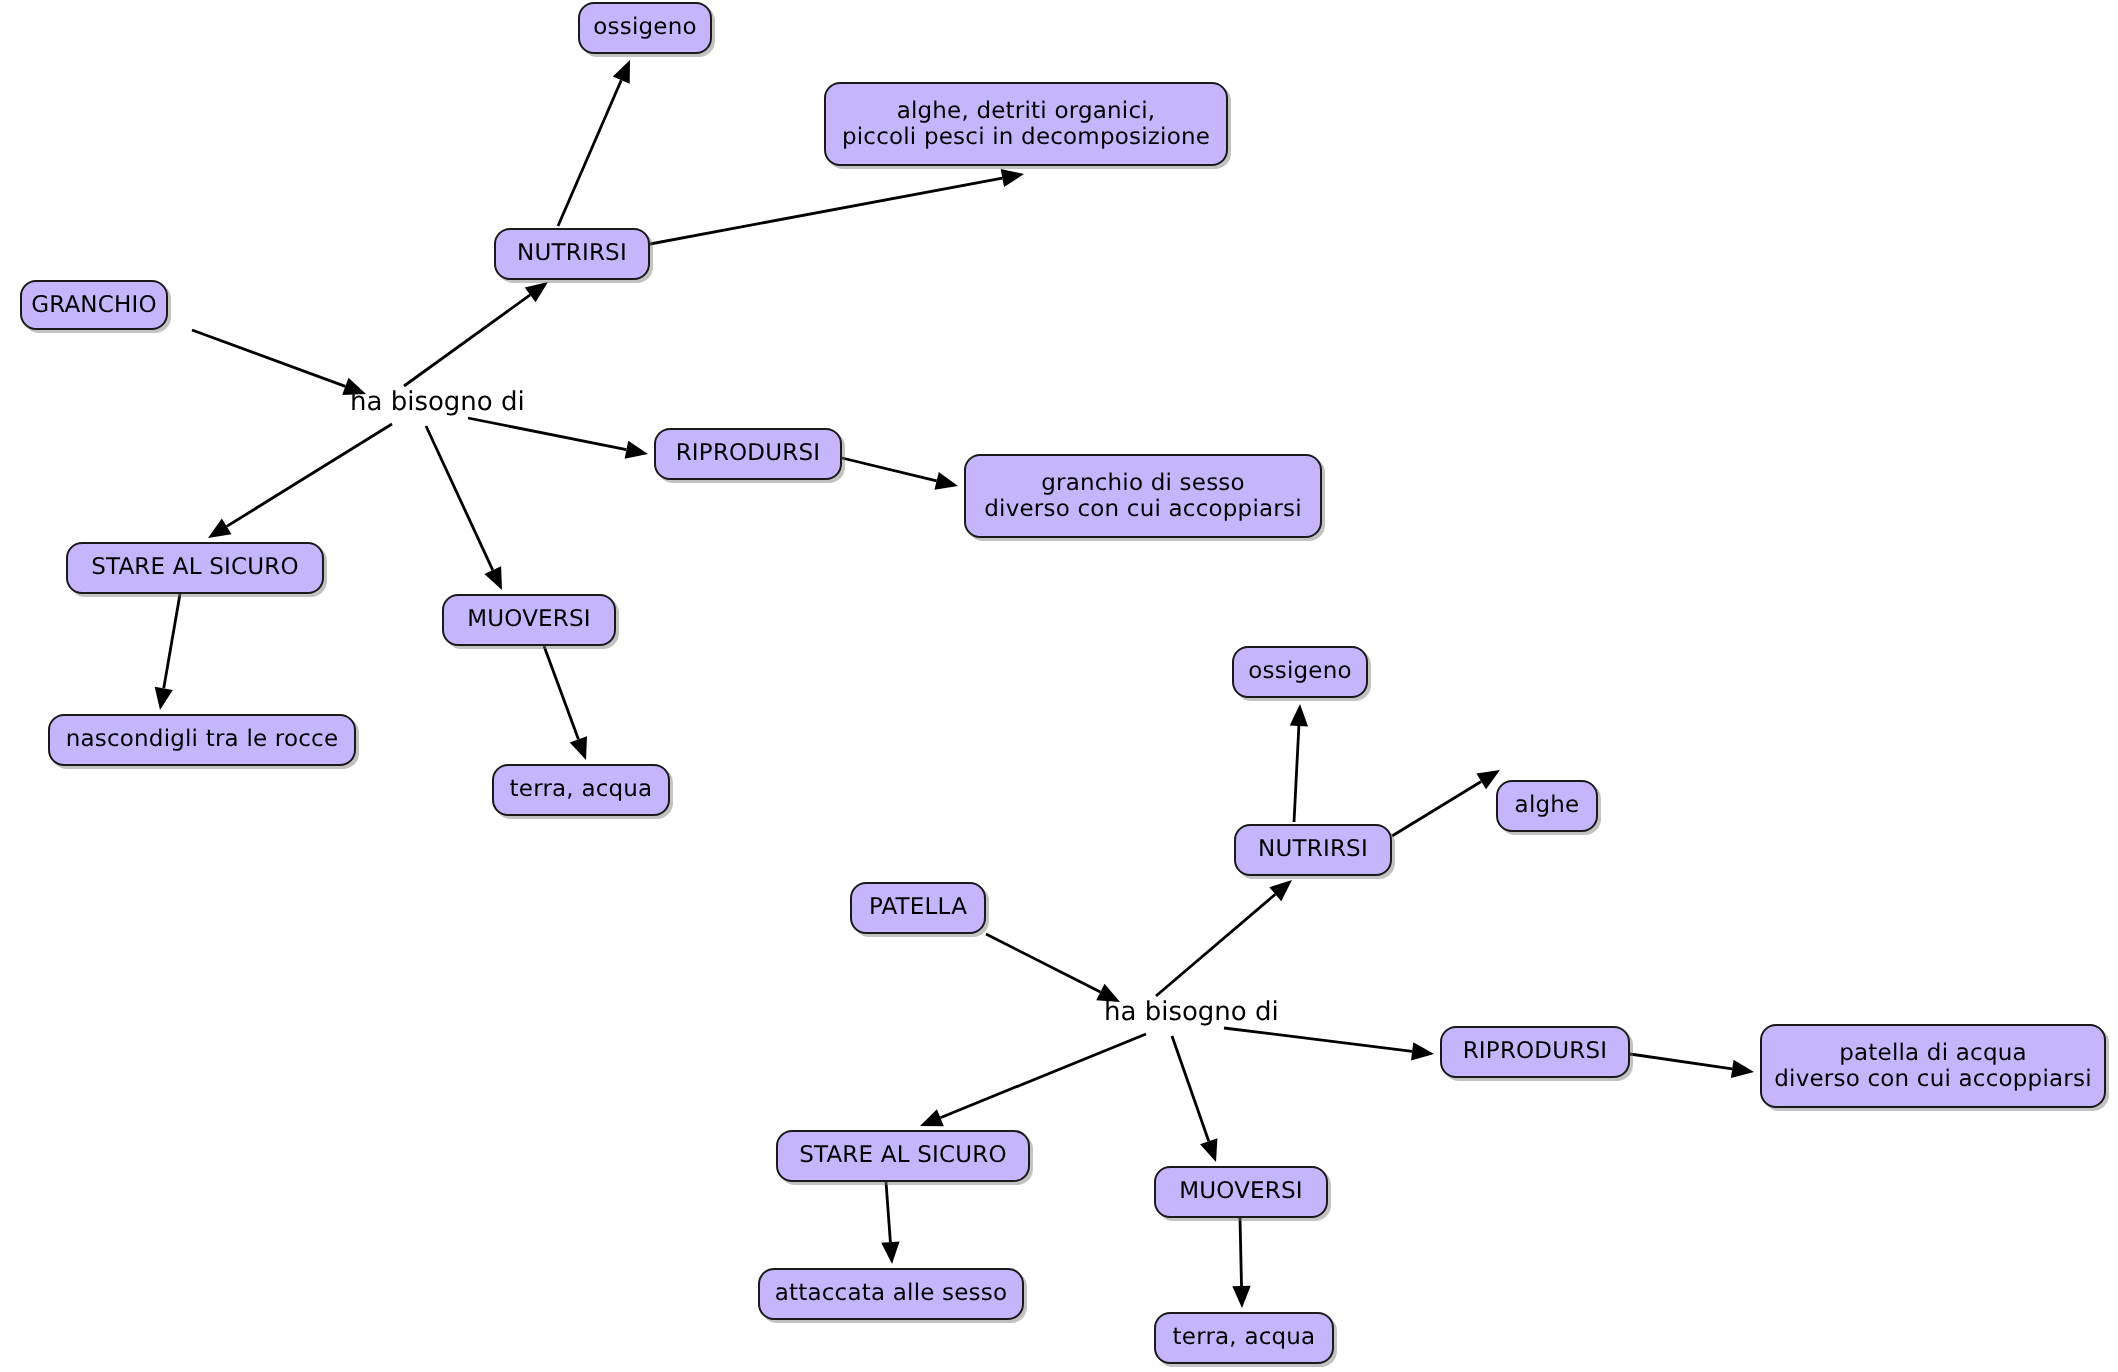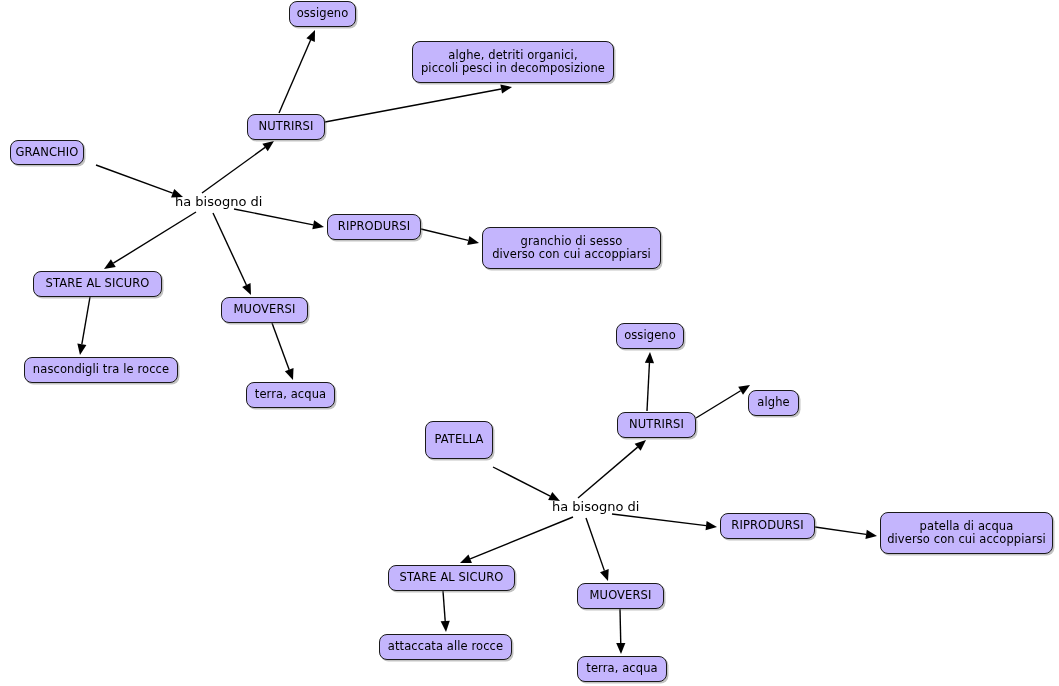--- a/index.html
+++ b/index.html
@@ -111,26 +111,26 @@
       <div class="node" style="left: 289px; top: 1px; width: 67px; height: 26px;">ossigeno</div>
       <div class="node multiline" style="left: 412px; top: 41px; width: 202px; height: 42px;">alghe, detriti organici,
 piccoli pesci in decomposizione</div>
       <div class="node" style="left: 327px; top: 214px; width: 94px; height: 26px;">RIPRODURSI</div>
       <div class="node multiline" style="left: 482px; top: 227px; width: 179px; height: 42px;">granchio di sesso
 diverso con cui accoppiarsi</div>
       <div class="node" style="left: 33px; top: 271px; width: 129px; height: 26px;">STARE AL SICURO</div>
       <div class="node" style="left: 3px; top: 357px; width: 154px; height: 26px; margin-left: 21px;">nascondigli tra le rocce</div>
       <div class="node" style="left: 221px; top: 297px; width: 87px; height: 26px;">MUOVERSI</div>
       <div class="node" style="left: 246px; top: 382px; width: 89px; height: 26px;">terra, acqua</div>
-      <div class="node" style="left: 425px; top: 421px; width: 68px; height: 38px;">PATELLA</div>
+      <div class="node" style="left: 425px; top: 441px; width: 68px; height: 26px;">PATELLA</div>
       <div class="linklabel" style="left: 552px; top: 500px;">ha bisogno di</div>
       <div class="node" style="left: 617px; top: 412px; width: 79px; height: 26px;">NUTRIRSI</div>
       <div class="node" style="left: 616px; top: 323px; width: 68px; height: 26px;">ossigeno</div>
       <div class="node" style="left: 748px; top: 354px; width: 51px; height: 26px; margin-top: 36px;">alghe</div>
       <div class="node" style="left: 720px; top: 513px; width: 95px; height: 26px;">RIPRODURSI</div>
       <div class="node multiline" style="left: 880px; top: 512px; width: 173px; height: 42px;">patella di acqua
 diverso con cui accoppiarsi</div>
       <div class="node" style="left: 388px; top: 565px; width: 127px; height: 26px;">STARE AL SICURO</div>
-      <div class="node" style="left: 379px; top: 634px; width: 133px; height: 26px;">attaccata alle rocce</div>
+      <div class="node" style="left: 379px; top: 634px; width: 133px; height: 26px;">attaccata alle sesso</div>
       <div class="node" style="left: 577px; top: 583px; width: 87px; height: 26px;">MUOVERSI</div>
       <div class="node" style="left: 577px; top: 656px; width: 90px; height: 26px;">terra, acqua</div>
     </div>
 </div>
 
 </body></html>

